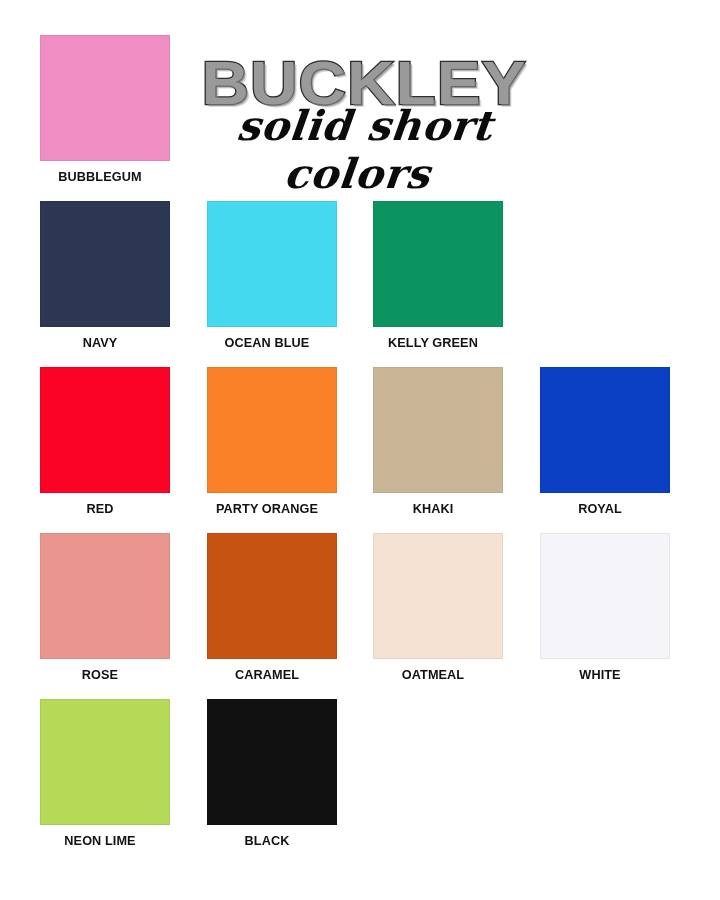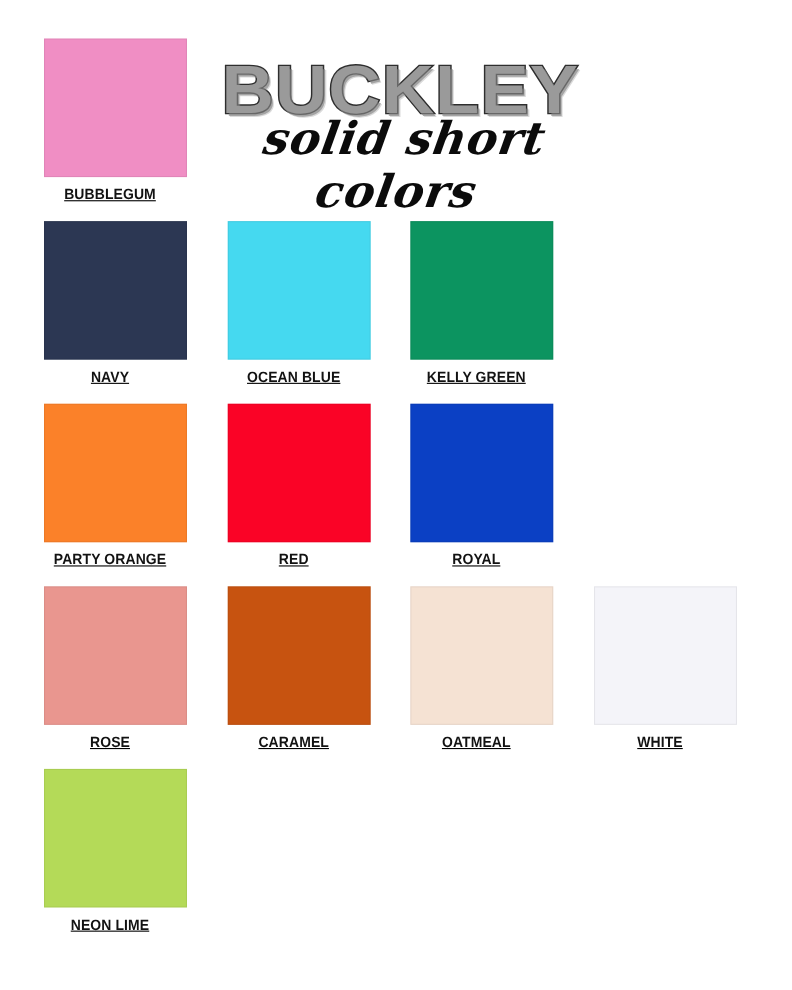--- a/index.html
+++ b/index.html
@@ -79,21 +79,20 @@
 
   .row {
     display: grid;
     grid-template-columns: repeat(4, 130px);
     column-gap: 36.6px;
     margin-bottom: 15px;
   }
 
   .cell {
     width: 120px;
-    text-decoration: underline;
   }
 
   .cell.empty .chip,
   .cell.empty .chip-label { visibility: hidden; }
 
   .chip {
     width: 130px;
     height: 126px;
     border: 1px solid rgba(0,0,0,0.06);
   }
@@ -144,26 +143,30 @@
           <div class="chip" style="background: rgb(69, 217, 240);"></div>
           <div class="chip-label">OCEAN BLUE</div>
         </div>
         <div class="cell">
           <div class="chip" style="background: rgb(12, 148, 96);"></div>
           <div class="chip-label">KELLY GREEN</div>
         </div>
       </div>
       <div class="row row-3">
         <div class="cell">
+          <div class="chip" style="background: rgb(250, 3, 38);"></div>
+          <div class="chip-label">RED</div>
+        </div>
+        <div class="cell">
           <div class="chip" style="background: rgb(251, 129, 41);"></div>
           <div class="chip-label">PARTY ORANGE</div>
         </div>
         <div class="cell">
-          <div class="chip" style="background: rgb(250, 3, 38);"></div>
-          <div class="chip-label">RED</div>
+          <div class="chip" style="background: rgb(201, 182, 150);"></div>
+          <div class="chip-label">KHAKI</div>
         </div>
         <div class="cell">
           <div class="chip" style="background: rgb(11, 64, 196);"></div>
           <div class="chip-label">ROYAL</div>
         </div>
       </div>
       <div class="row row-4">
         <div class="cell">
           <div class="chip" style="background: rgb(233, 150, 143);"></div>
           <div class="chip-label">ROSE</div>
@@ -178,20 +181,24 @@
         </div>
         <div class="cell">
           <div class="chip" style="background: rgb(244, 244, 249);"></div>
           <div class="chip-label">WHITE</div>
         </div>
       </div>
       <div class="row row-5">
         <div class="cell">
           <div class="chip" style="background: rgb(180, 218, 88);"></div>
           <div class="chip-label">NEON LIME</div>
+        </div>
+        <div class="cell">
+          <div class="chip" style="background: rgb(17, 17, 17);"></div>
+          <div class="chip-label">BLACK</div>
         </div>
       </div>
     </div>
 
   <div class="header">
     <div class="brand-wordmark">BUCKLEY</div>
     <div class="brand-script">solid short colors</div>
   </div>
 
 </div>

